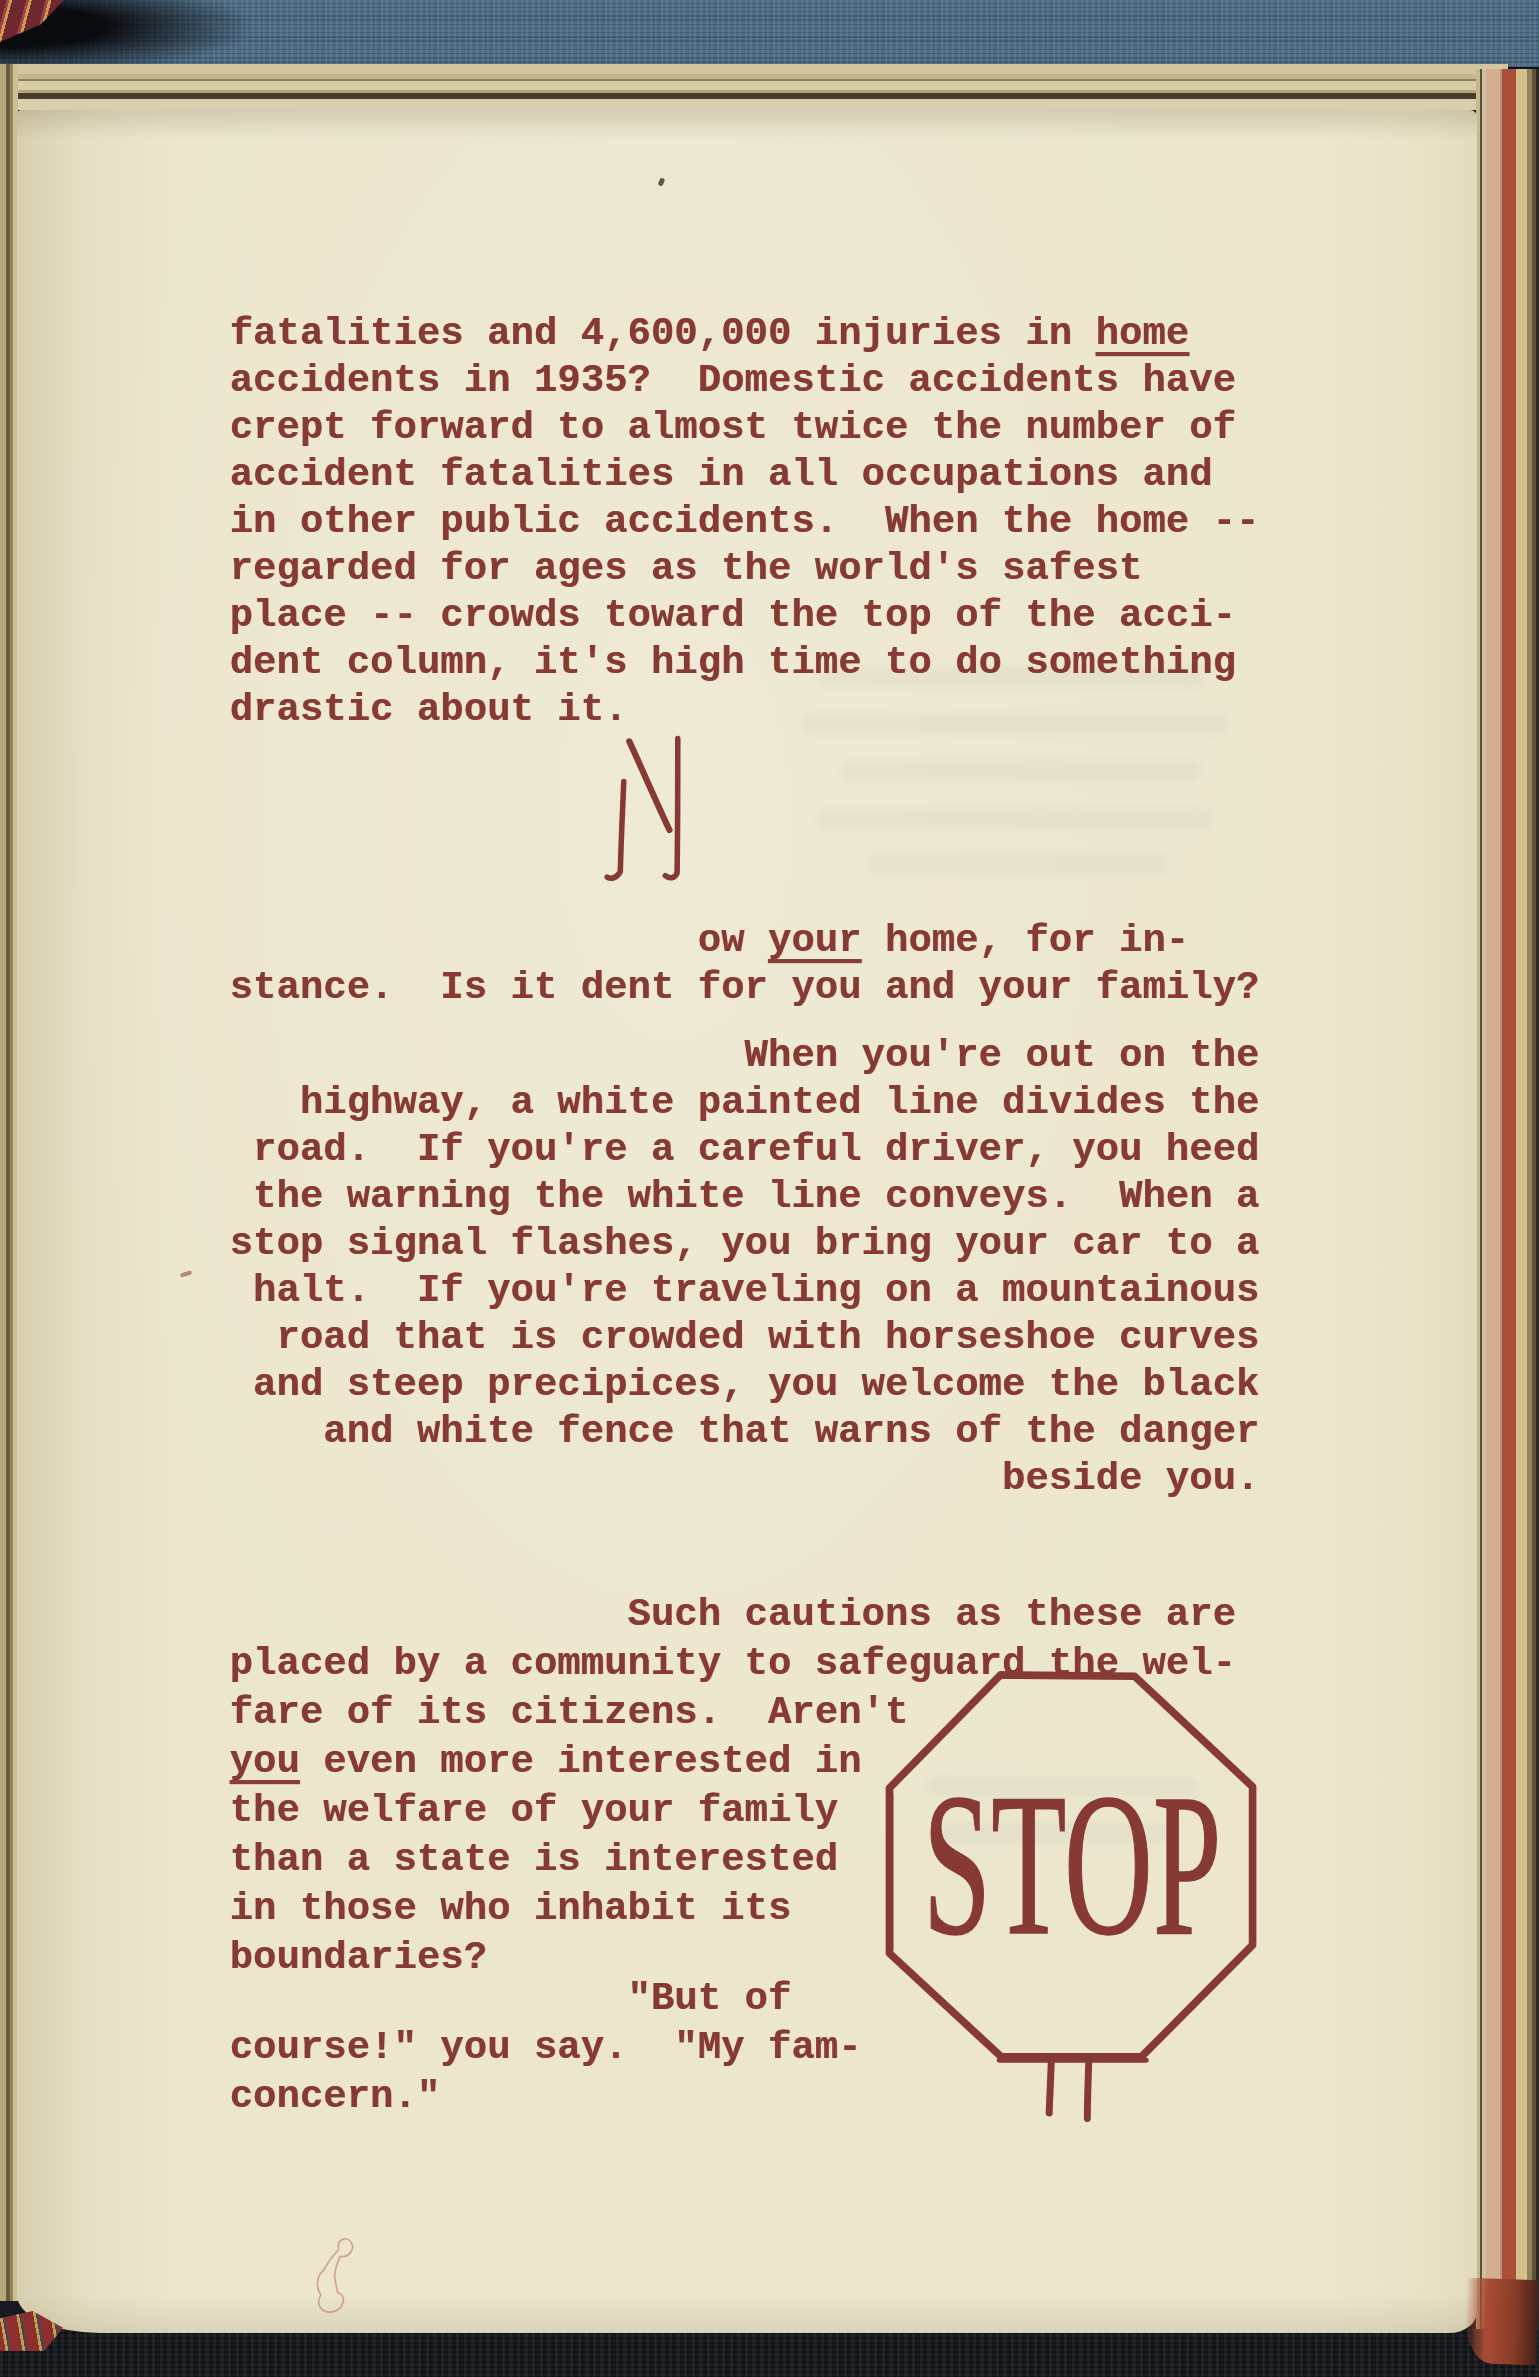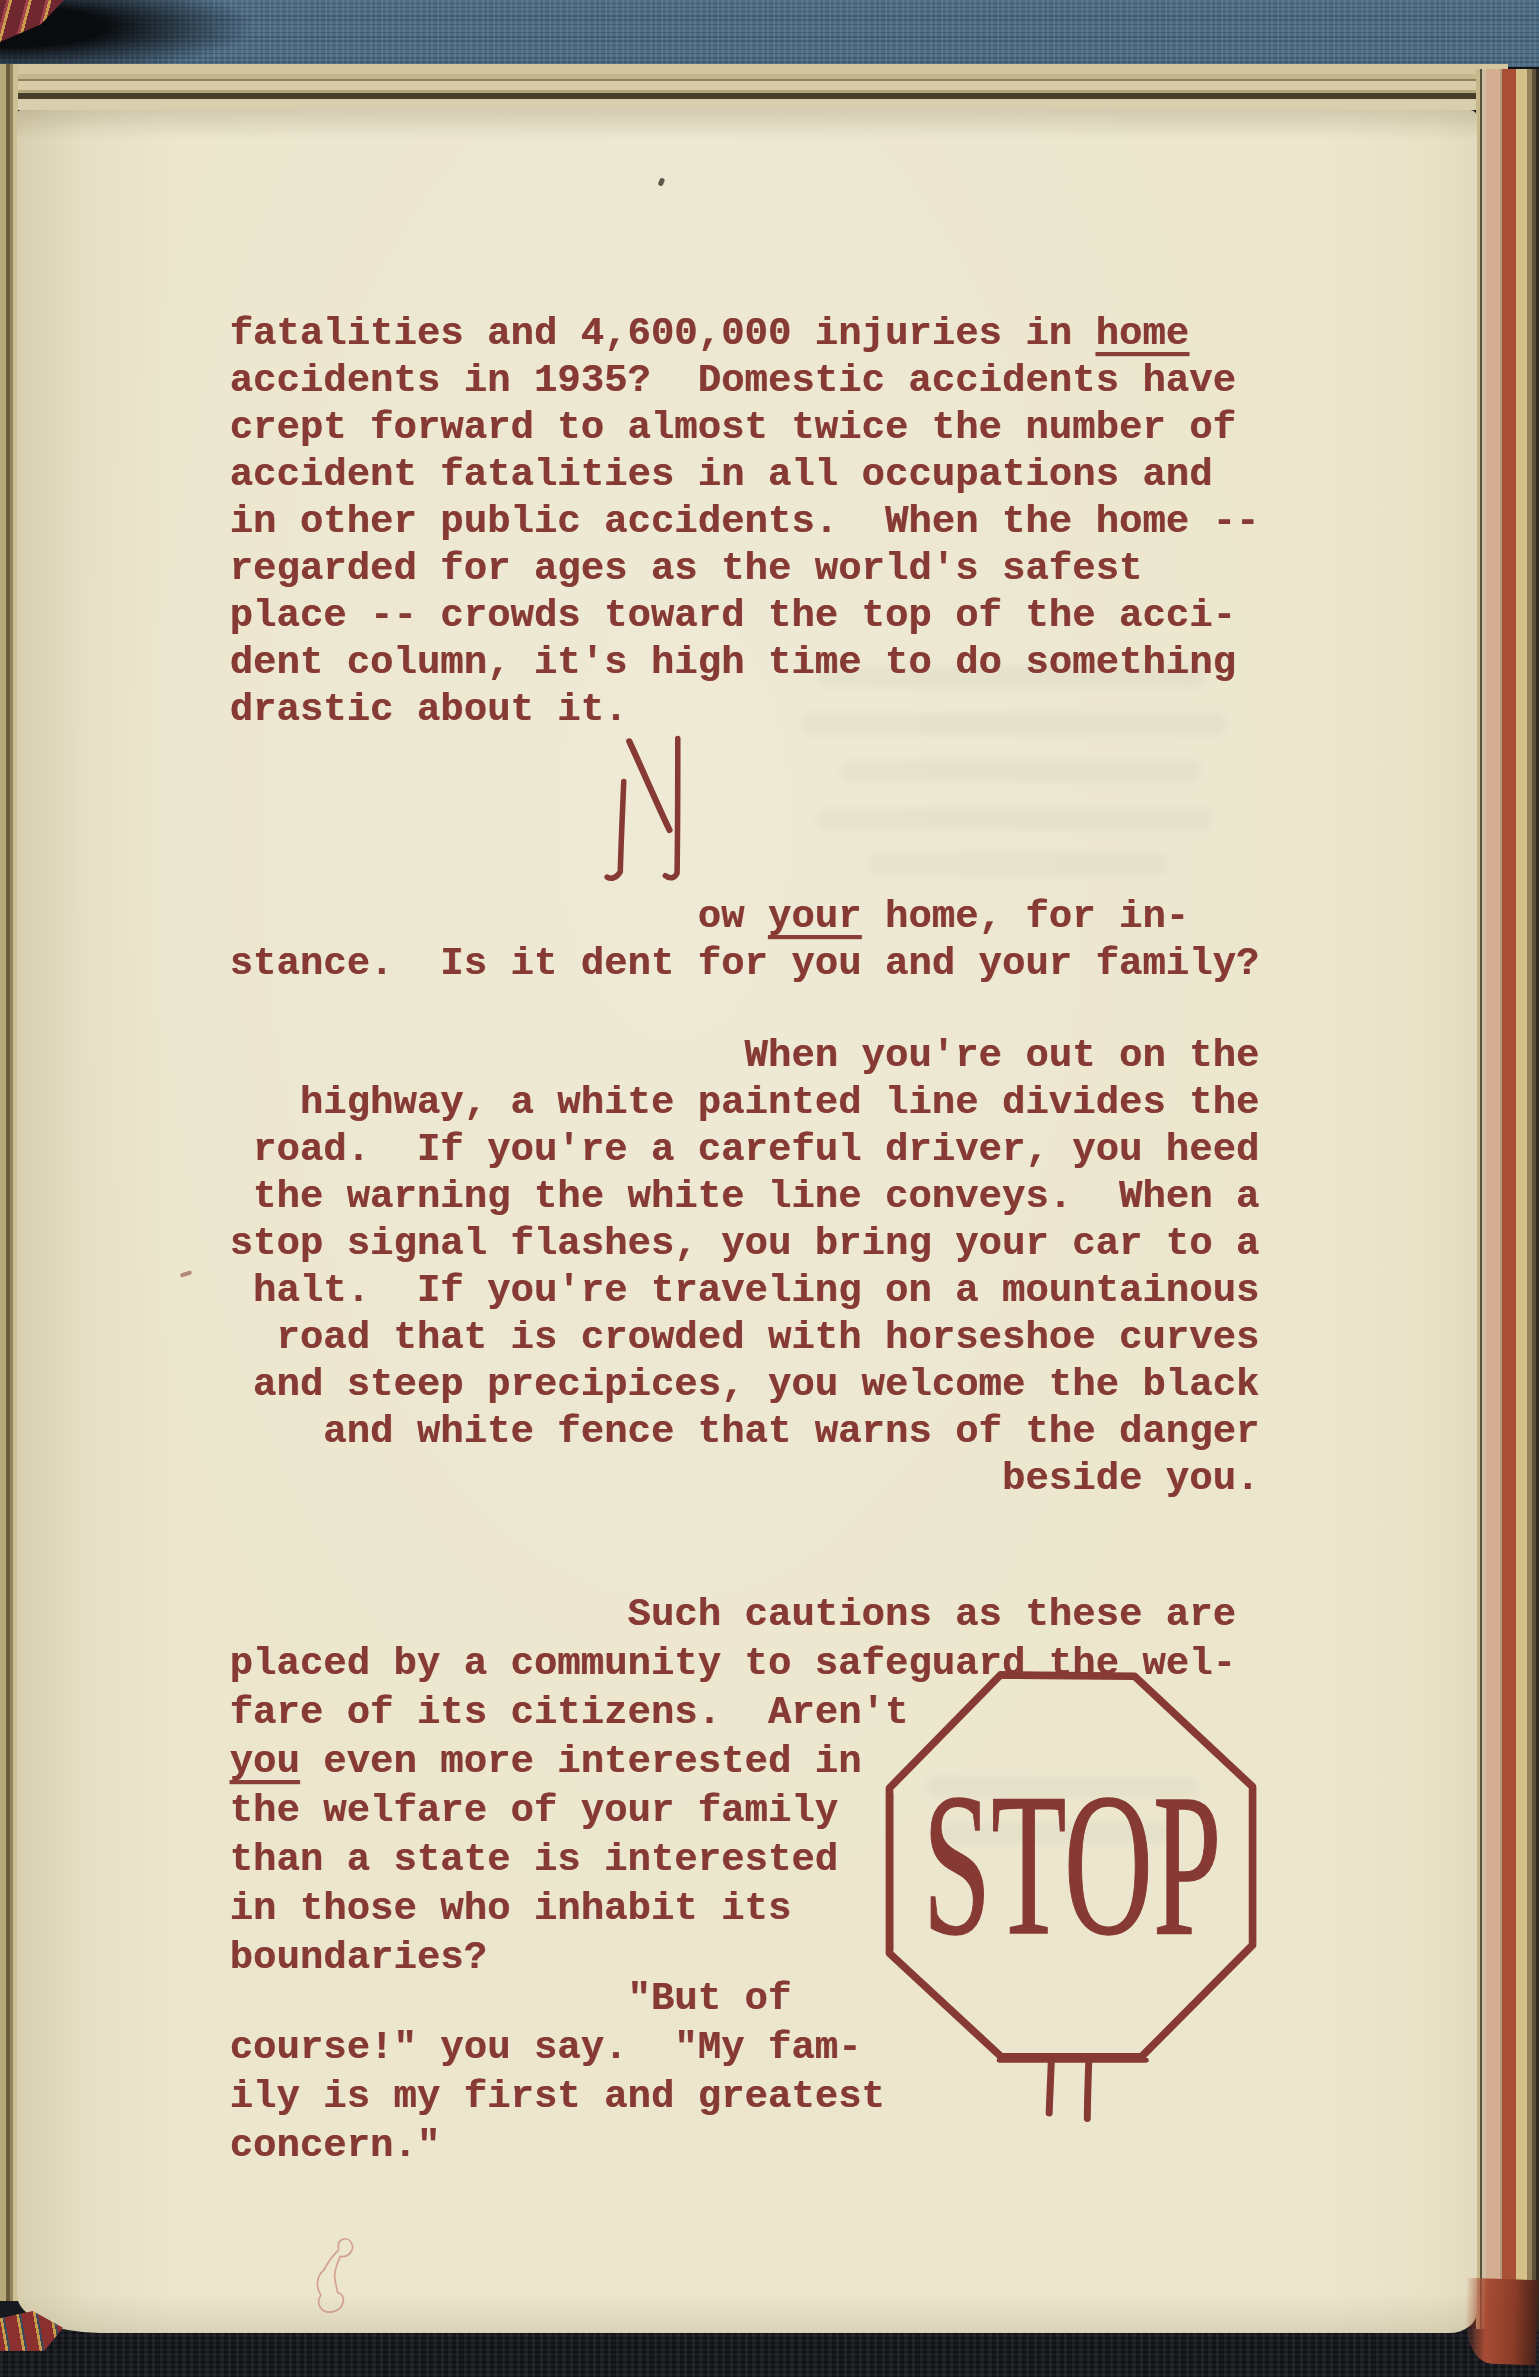--- a/index.html
+++ b/index.html
@@ -54,21 +54,21 @@
   .page-shade{position:absolute;inset:0;pointer-events:none;border-radius:inherit;
     background:
       linear-gradient(180deg, rgba(110,95,60,.20), rgba(110,95,60,0) 29px),
       linear-gradient(0deg, rgba(110,95,60,.14), rgba(110,95,60,0) 39px);}
   
   .para{position:absolute;left:213px;white-space:pre;color:#863a33;
     font:700 39px/47px "Liberation Mono","DejaVu Sans Mono",monospace;
     text-shadow:0.4px 0.4px 0 rgba(120,45,40,.45), -0.3px 0 0 rgba(120,45,40,.3);margin-top:48px;}
   
   .p1{top:153px;}   
-  .p2{top:736px;}  
+  .p2{top:760px;}  
   .p3{top:875px;text-align:right;}  
   .p4{top:1433px;line-height:49px;}  
   .p5{top:1817px;line-height:49px;}  
   .u{text-decoration:underline;text-decoration-thickness:4.2px;text-underline-offset:7.6px;
      text-decoration-color:rgba(134,58,51,.92);}
   
   .dropcap{position:absolute;left:586px;top:616px;}   
   .stopsign{position:absolute;left:843px;top:1542px;} 
   .doodle{position:absolute;left:279px;top:2124px;opacity:.62;}
   .pen-mark{position:absolute;left:163px;top:1162px;width:11.8px;height:4.2px;border-radius:2.1px;
@@ -103,21 +103,21 @@
     <div class="ghost" style="left:823px;top:650px;width:361px;height:22px;"></div>
     <div class="ghost" style="left:799px;top:698px;width:396px;height:22px;"></div>
     <div class="ghost" style="left:851px;top:743px;width:299px;height:22px;"></div>
     <div class="ghost" style="left:910px;top:1667px;width:271px;height:19.5px;"></div>
     <div class="ghost" style="left:924px;top:1713px;width:229px;height:19.5px;"></div>
 
     <div class="para p1"><div><span>fatalities and 4,600,000 injuries in </span><span class="u">home</span></div><div><span>accidents in 1935?  Domestic accidents have</span></div><div><span>crept forward to almost twice the number of</span></div><div><span>accident fatalities in all occupations and</span></div><div><span>in other public accidents.  When the home --</span></div><div><span>regarded for ages as the world's safest</span></div><div><span>place -- crowds toward the top of the acci-</span></div><div><span>dent column, it's high time to do something</span></div><div><span>drastic about it.</span></div></div>
     <div class="para p2"><div><span>                    ow </span><span class="u">your</span><span> home, for in-</span></div><div><span>stance.  Is it dent for you and your family?</span></div></div>
     <div class="para p3"><div><span>                 When you're out on the</span></div><div><span>highway, a white painted line divides the</span></div><div><span>road.  If you're a careful driver, you heed</span></div><div><span>the warning the white line conveys.  When a</span></div><div><span>stop signal flashes, you bring your car to a</span></div><div><span>halt.  If you're traveling on a mountainous</span></div><div><span>road that is crowded with horseshoe curves</span></div><div><span>and steep precipices, you welcome the black</span></div><div><span>and white fence that warns of the danger</span></div><div><span>beside you.</span></div></div>
     <div class="para p4"><div><span>                 Such cautions as these are</span></div><div><span>placed by a community to safeguard the wel-</span></div><div><span>fare of its citizens.  Aren't</span></div><div><span class="u">you</span><span> even more interested in</span></div><div><span>the welfare of your family</span></div><div><span>than a state is interested</span></div><div><span>in those who inhabit its</span></div><div><span>boundaries?</span></div></div>
-    <div class="para p5"><div><span>                 "But of</span></div><div><span>course!" you say.  "My fam-</span></div><div><span>ily is my first and greatest</span></div><div><span>concern."</span></div></div>
+    <div class="para p5"><div><span>                 "But of</span></div><div><span>course!" you say.  "My fam-</span></div><div><span>concern."</span></div></div>
 
     <svg class="dropcap" width="90" height="163" viewBox="0 0 130 235" aria-label="N">
       <g fill="none" stroke="#863a33" stroke-linecap="round">
         <path d="M30 80 C28 128 26 168 25 210 C20 219 12 222 6 218" stroke-width="8"></path>
         <path d="M38 22 C52 52 78 112 96 150" stroke-width="9"></path>
         <path d="M108 18 C108 80 108 150 107 212 C104 220 96 221 90 216" stroke-width="8"></path>
       </g>
     </svg>
 
     <svg class="stopsign" width="438" height="486" viewBox="0 0 630 700">

